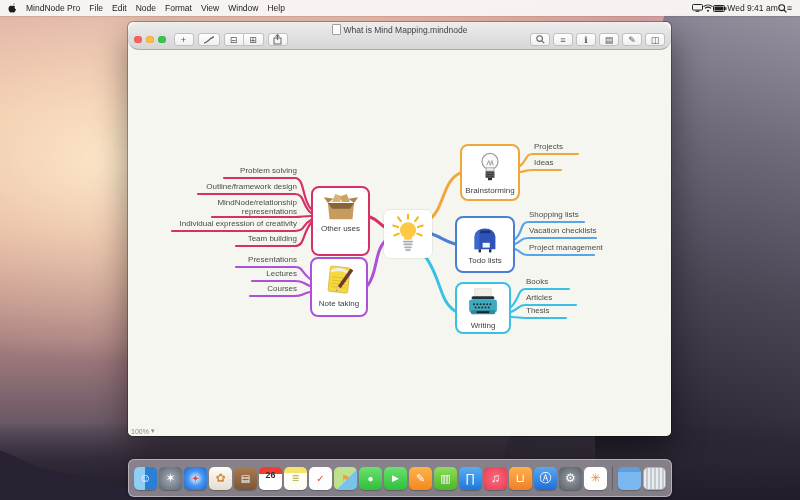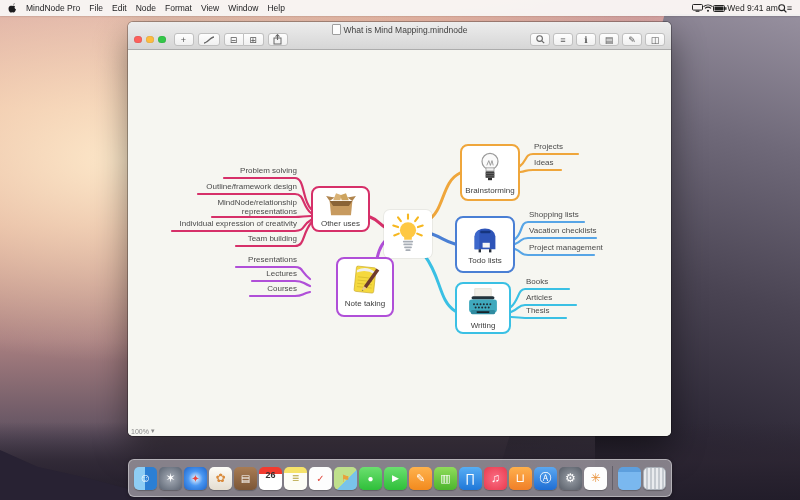--- a/index.html
+++ b/index.html
@@ -36,21 +36,21 @@
   .mb-right svg{display:block}
   .mb-time{white-space:nowrap}
   .mb-glyph{font-size:9px}
 
   
   .window{position:absolute;left:128px;top:22px;width:543px;height:414px;z-index:10;
     border-radius:5px;overflow:hidden;background:#f6f6f1;
     box-shadow:0 0 0 1px rgba(0,0,0,.28),0 14px 34px rgba(0,0,0,.45);}
   .titlebar{position:absolute;left:0;top:0;right:0;height:27px;
     background:linear-gradient(180deg,#ededed,#d6d6d6);
-    border-bottom:1px solid #acacac;}
+    border-bottom:1px solid #acacac;border-radius:11px;}
   .win-title{position:absolute;left:0;right:0;top:2px;text-align:center;
     font-size:8.5px;color:#3f3f3f;white-space:nowrap}
   .win-title .docicon{display:inline-block;width:7px;height:9px;background:#fdfdfd;
     border:1px solid #9e9e9e;border-radius:1px;vertical-align:-2px;margin-right:3px}
   .tb-row{position:absolute;left:6px;right:6px;bottom:2px;height:15px;
     display:flex;align-items:center;gap:4px}
   .lights{display:flex;gap:4.5px;align-items:center;margin-right:4px}
   .light{width:7.5px;height:7.5px;border-radius:50%;box-shadow:inset 0 0 1px rgba(0,0,0,.35)}
   .l-close{background:#fc605c}.l-min{background:#fdbc40}.l-zoom{background:#34c749}
   .tb-btn{height:13px;min-width:20px;padding:0 4px;border-radius:3px;
@@ -308,33 +308,33 @@
             <circle cx="21" cy="25" r="1.2"></circle>
           <circle cx="25" cy="25" r="1.2"></circle>
             <circle cx="29" cy="25" r="1.2"></circle>
         </g>
         <rect x="7" y="28" width="30" height="5" rx="2" fill="#2f8ba0"></rect>
         <rect x="14" y="29.5" width="16" height="2" rx="1" fill="#16222a"></rect>
       </svg>
       <div class="mm-label">Writing</div>
     </div>
 
-    <div class="mm-card" style="left: 183px; top: 136px; width: 59px; height: 46px; border-color: rgb(214, 48, 105);">
+    <div class="mm-card" style="left: 183px; top: 136px; width: 59px; height: 70px; border-color: rgb(214, 48, 105);">
       <svg width="36" height="32" viewBox="0 0 44 38">
         <polygon points="11,13 15,3 23,6 21,13" fill="#d9b275"></polygon>
         <polygon points="33,13 29,3 21,6 23,13" fill="#cda45f"></polygon>
         <polygon points="6,14 38,14 36,34 8,34" fill="#c79a5f"></polygon>
         <polygon points="6,14 38,14 33,21 11,21" fill="#8a6336"></polygon>
         <polygon points="6,14 1,7 13,9" fill="#b0854e"></polygon>
         <polygon points="38,14 43,7 31,9" fill="#b0854e"></polygon>
       </svg>
       <div class="mm-label">Other uses</div>
     </div>
 
-    <div class="mm-card" style="left: 182px; top: 207px; width: 58px; height: 60px; border-color: rgb(176, 79, 216); margin-left: 26px;">
+    <div class="mm-card" style="left: 182px; top: 207px; width: 58px; height: 60px; border-color: rgb(176, 79, 216);">
       <svg width="36" height="36" viewBox="0 0 44 44">
         <g transform="rotate(6 22 22)">
           <rect x="10" y="6" width="24" height="31" rx="2" fill="#f5d93e" stroke="#c9a92b" stroke-width="0.8"></rect>
           <path d="M11 11 Q22 4 33 11 L33 14 Q22 8 11 14 Z" fill="#efefef"></path>
           <g stroke="#d8bc2e" stroke-width="1">
             <line x1="13" y1="19" x2="31" y2="19"></line>
               <line x1="13" y1="23" x2="31" y2="23"></line>
             <line x1="13" y1="27" x2="31" y2="27"></line>
               <line x1="13" y1="31" x2="31" y2="31"></line>
           </g>

